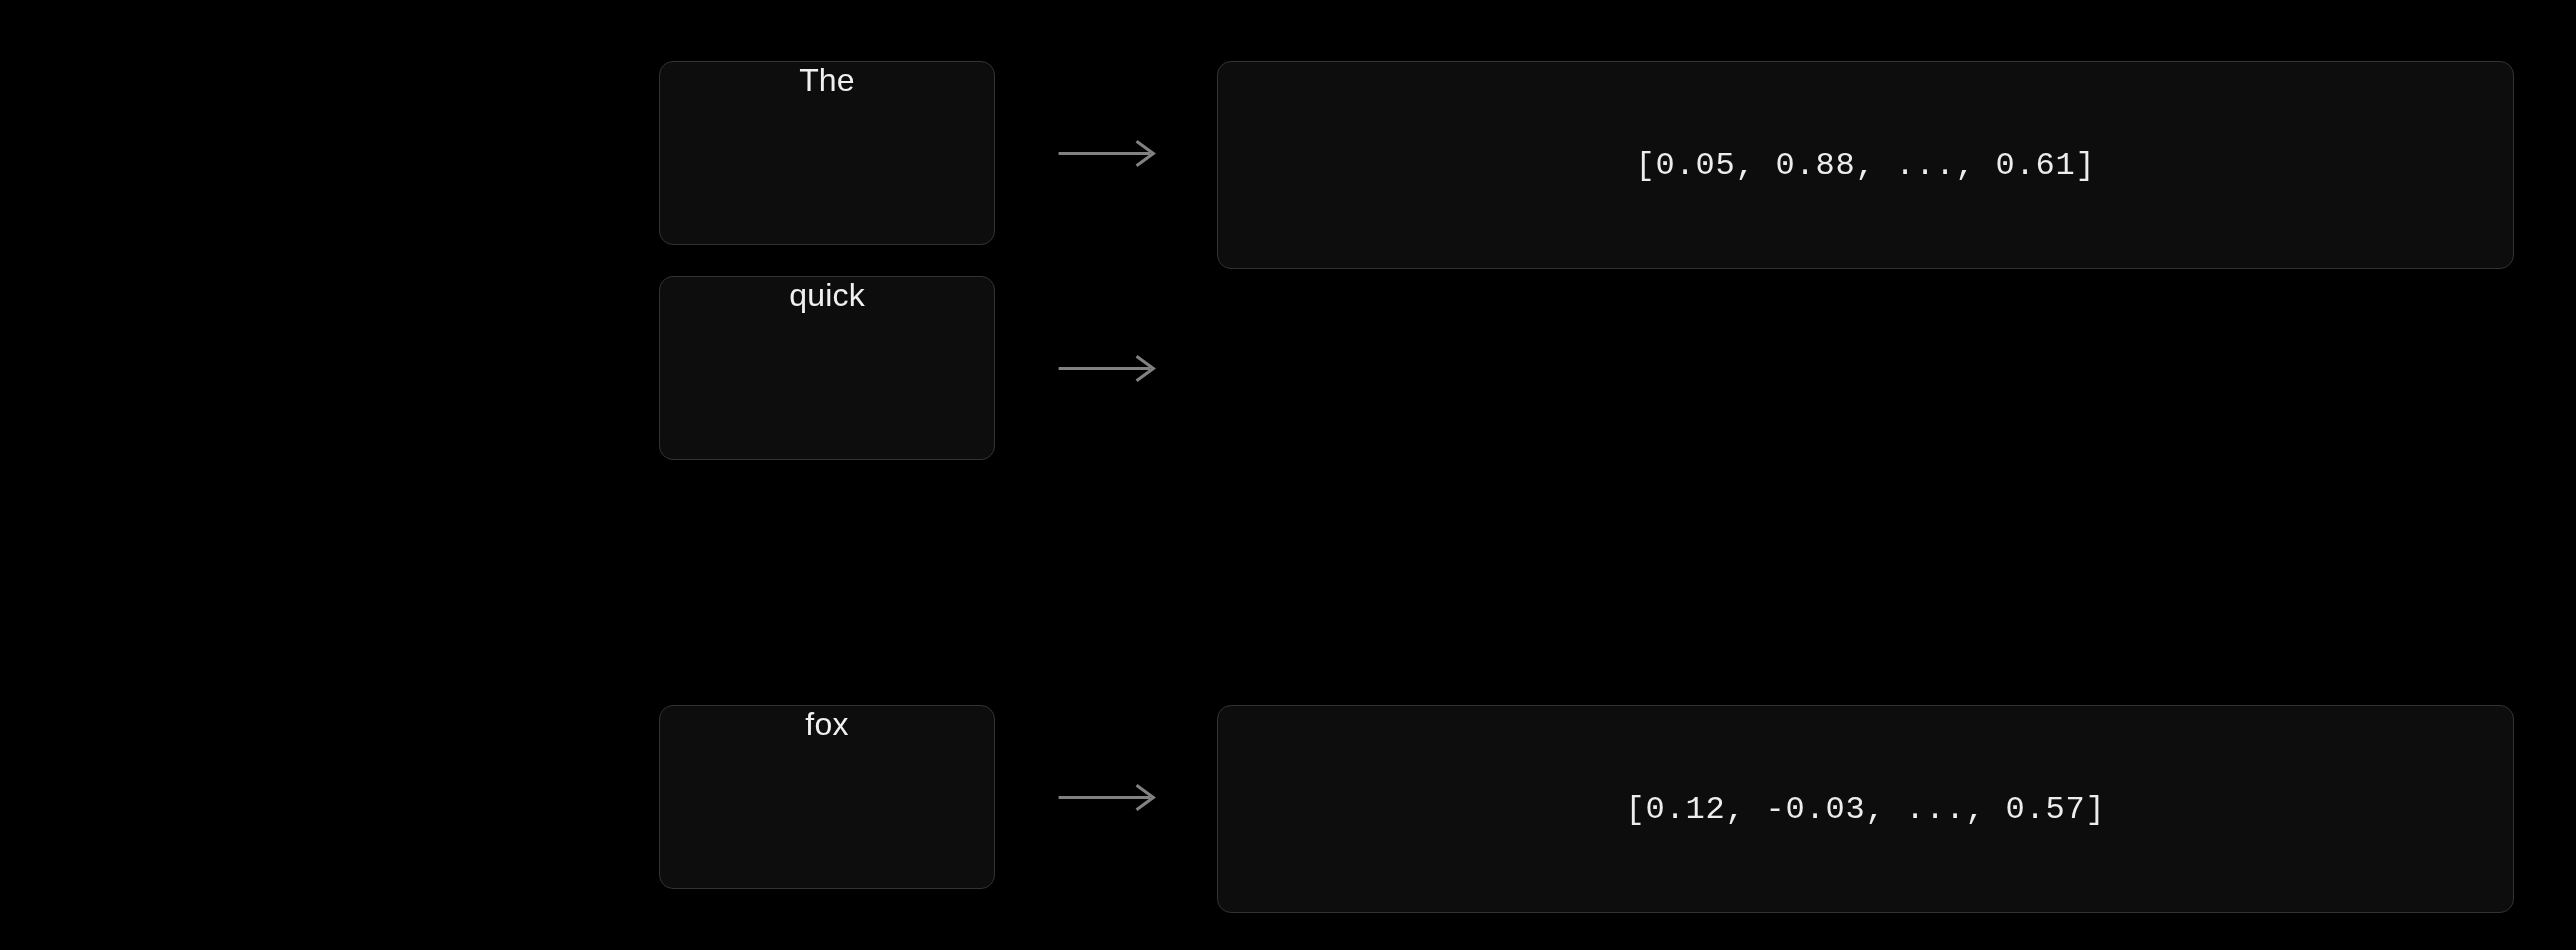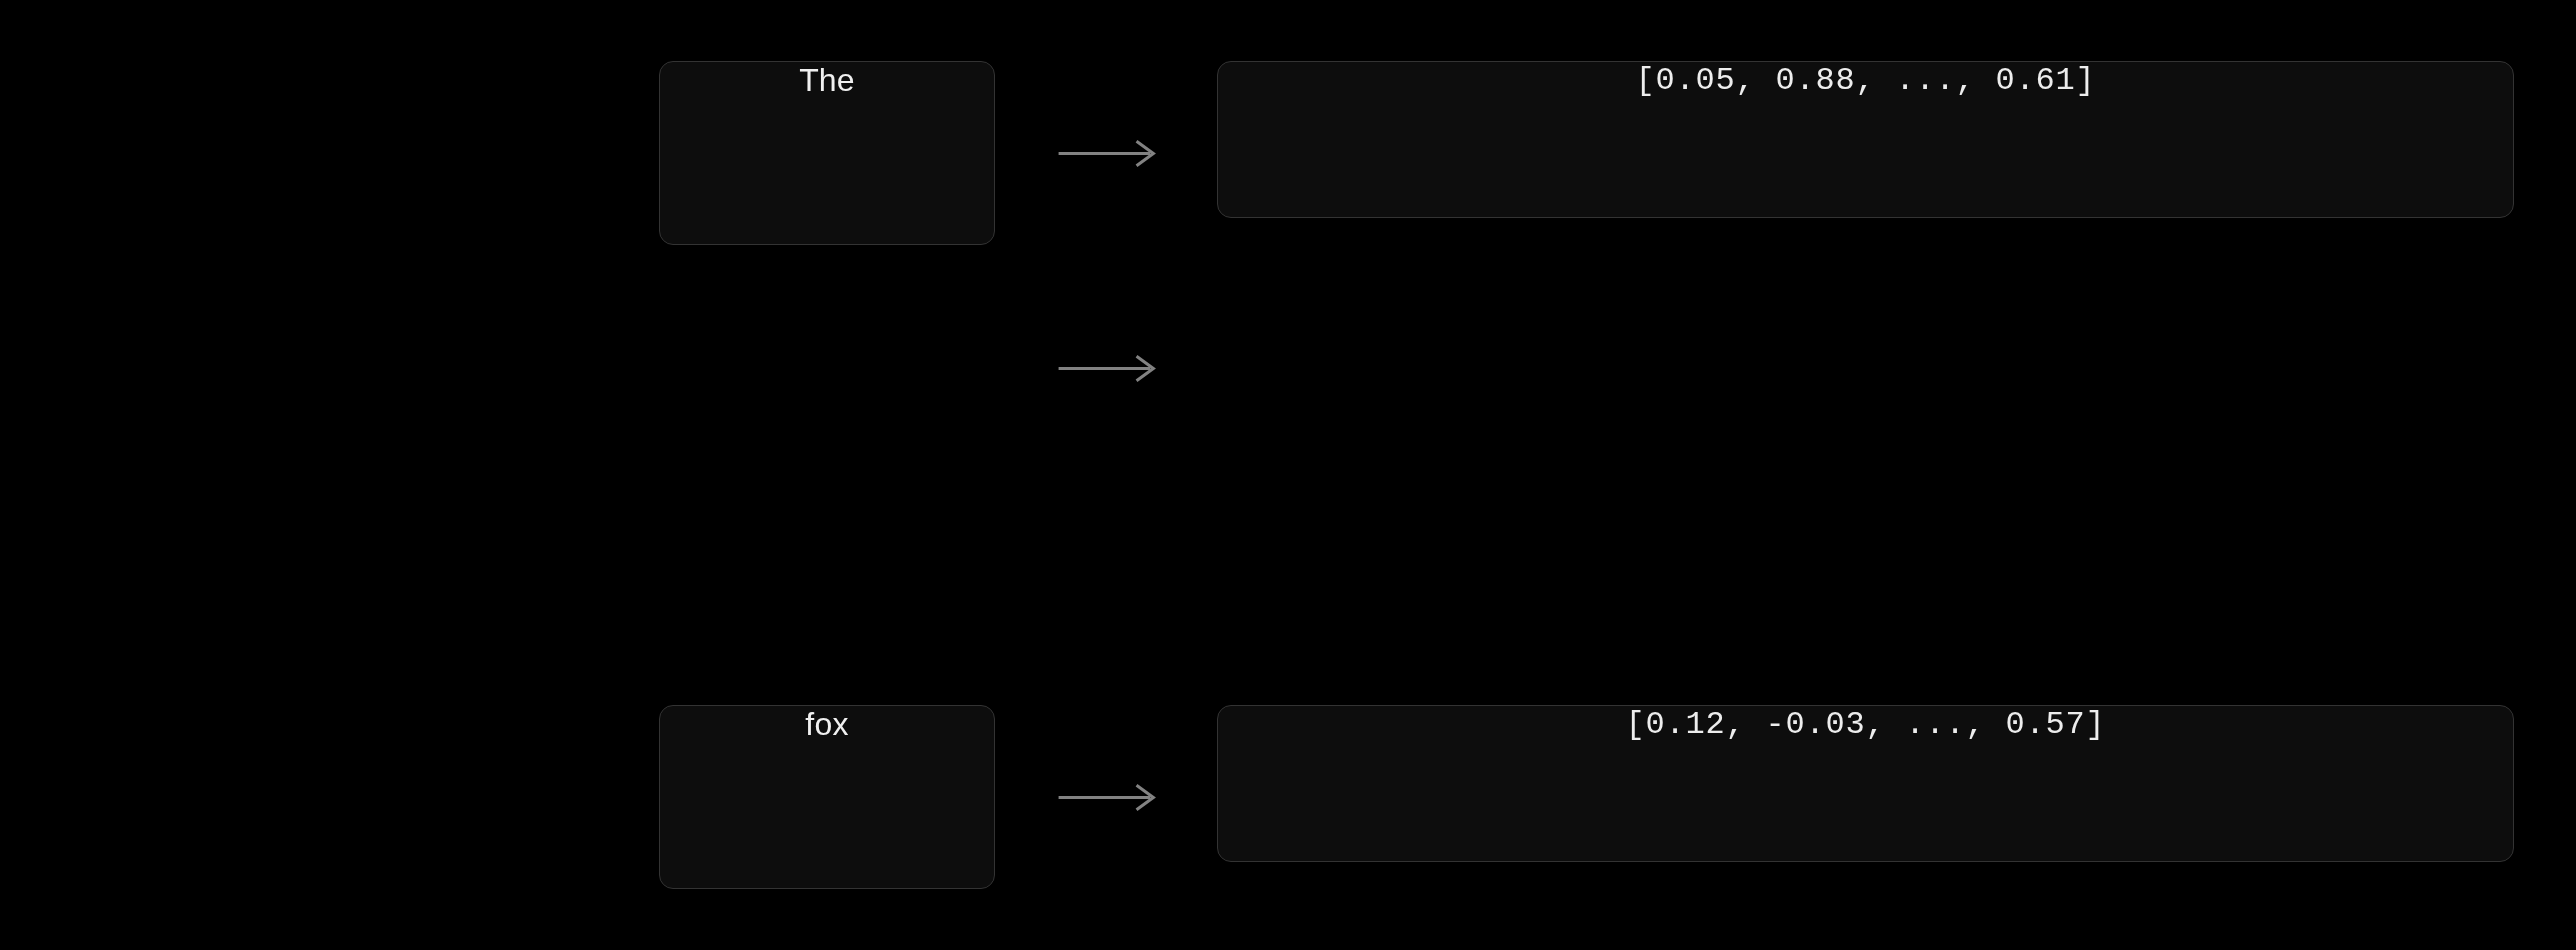--- a/index.html
+++ b/index.html
@@ -89,27 +89,27 @@
   }
   .arrow svg {
     display: block;
   }
 
   .vector-box {
     position: absolute;
     left: 1217px;
     top: 0;
     width: 1297px;
-    height: 157px;
+    height: 208px;
     box-sizing: border-box;
     background: #0d0d0d;
     border: 0.8px solid #333333;
     border-radius: 14px;
     display: flex;
-    align-items: flex-start;
+    align-items: center;
     justify-content: center;
   }
   .vector-text {
     color: #ededed;
     font-size: 32px;
     font-weight: 400;
     letter-spacing: 0.8px;
     white-space: pre;
     font-family: "Liberation Mono", "DejaVu Sans Mono", monospace;
   }
@@ -129,20 +129,23 @@
         <line x1="6" y1="20" x2="126" y2="20" stroke="#828282" stroke-width="4"></line>
         <polyline points="108,4 130,20 108,36" fill="none" stroke="#828282" stroke-width="4" stroke-linecap="butt" stroke-linejoin="miter"></polyline>
       </svg>
     </div>
     <div class="vector-box">
       <span class="vector-text">[0.05, 0.88, ..., 0.61]</span>
     </div>
   </div>
 
   <div class="row" style="top:276px;">
+    <div class="token-box">
+      <span class="token-label">quick</span>
+    </div>
     <div class="arrow">
       <svg width="107" height="31" viewBox="0 0 140 40" aria-hidden="true">
         <line x1="6" y1="20" x2="126" y2="20" stroke="#828282" stroke-width="4"></line>
         <polyline points="108,4 130,20 108,36" fill="none" stroke="#828282" stroke-width="4" stroke-linecap="butt" stroke-linejoin="miter"></polyline>
       </svg>
     </div>
   </div>
 
 
   <div class="row" style="top:705px;">

